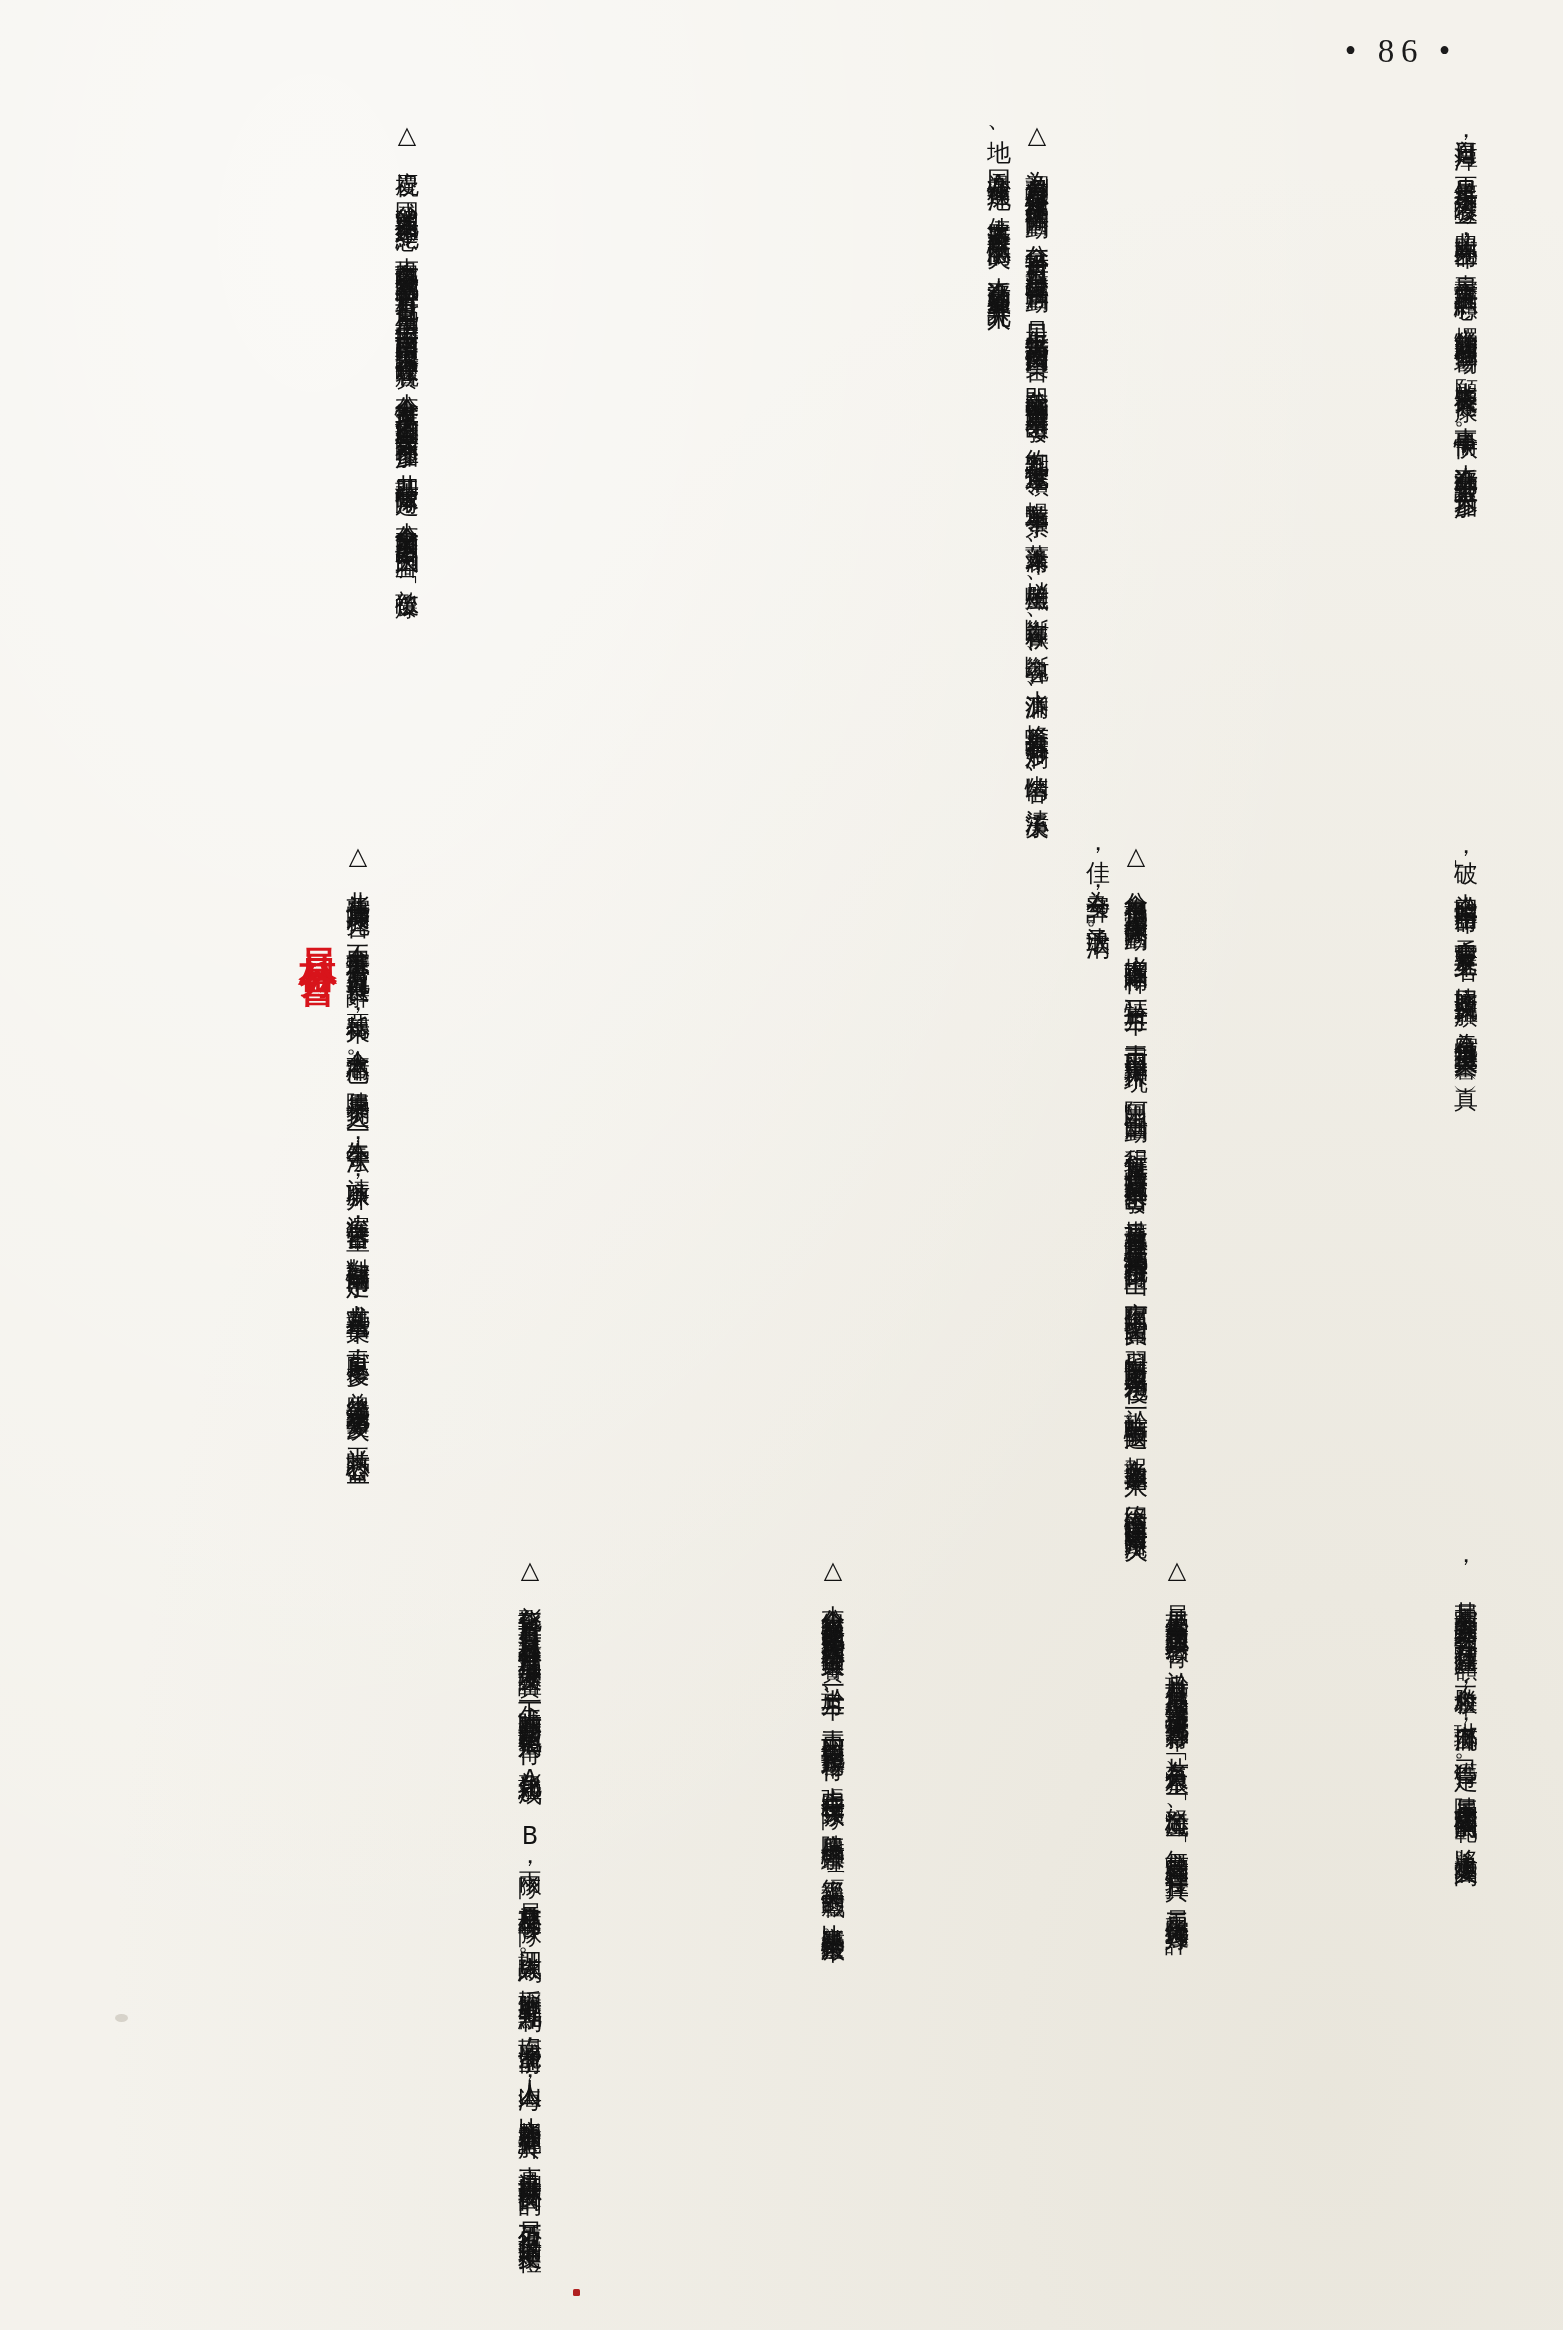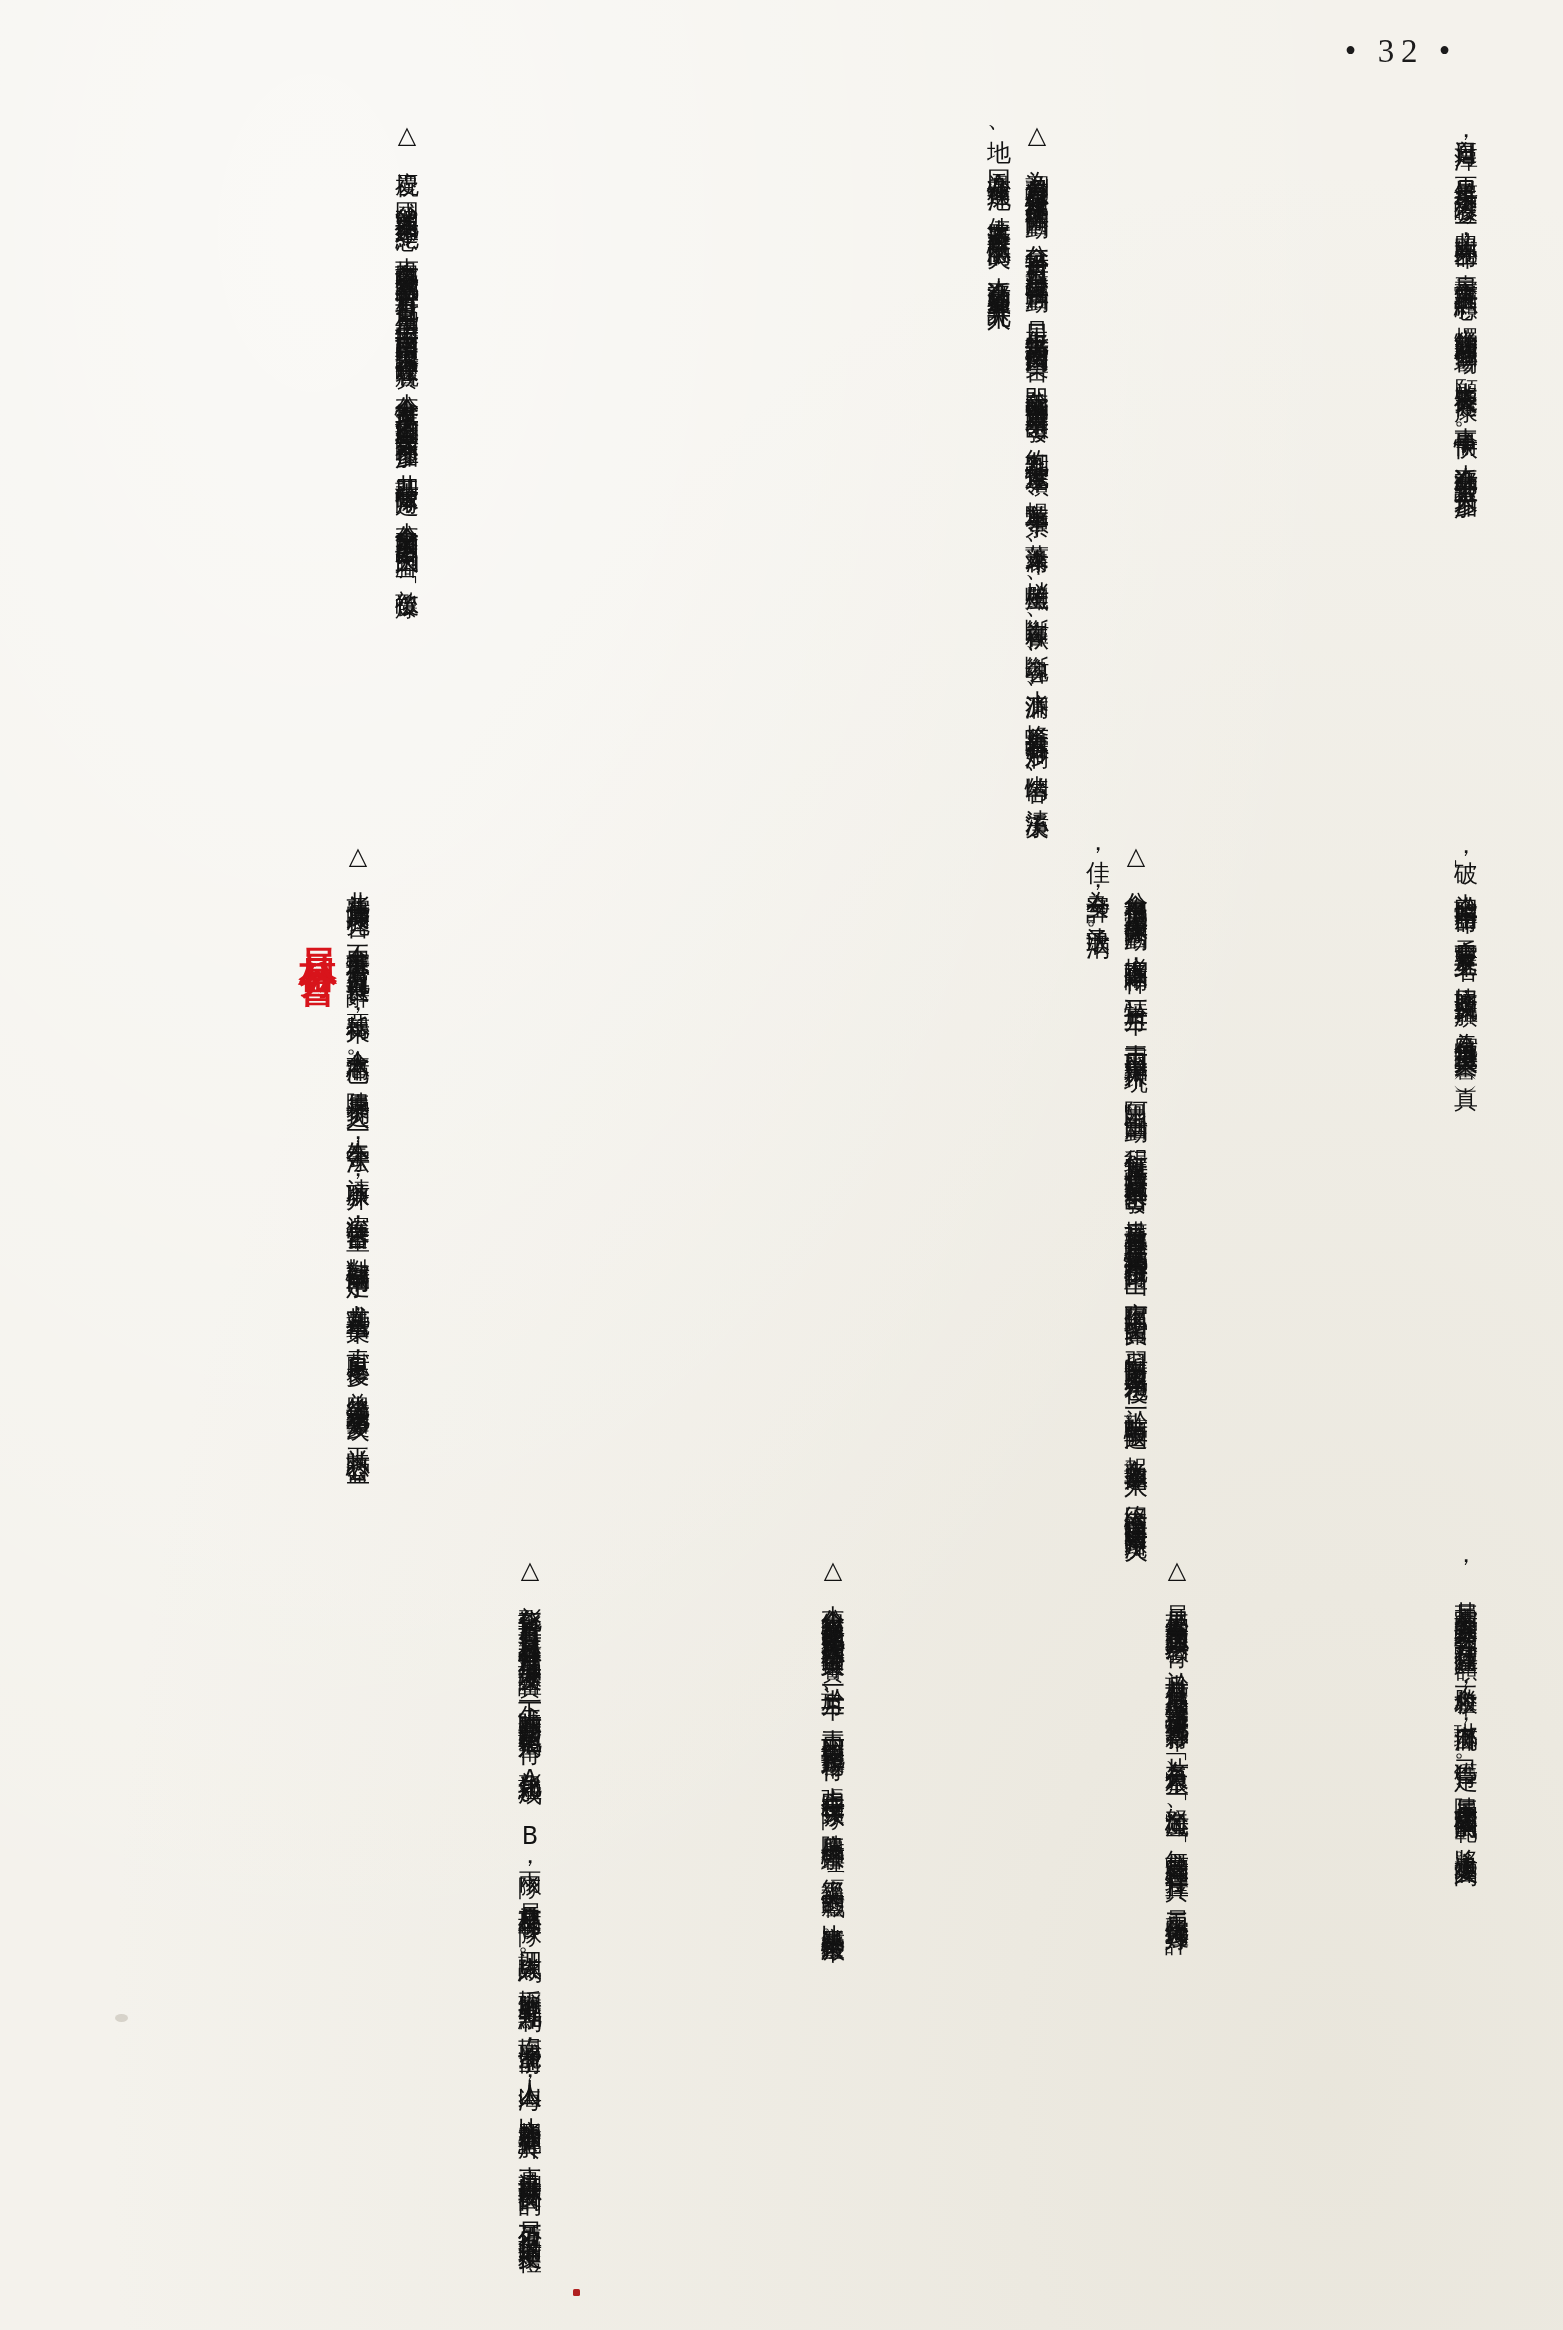--- a/index.html
+++ b/index.html
@@ -74,21 +74,21 @@
     border-radius: 50%;
     opacity: .5;
   }
 </style>
 </head>
 <body>
 
 <div class="page">
   <div class="paper-tint"></div>
 
-  <div class="page-number">• 32 •</div>
+  <div class="page-number">• 86 •</div>
 
   <div class="vcol band1" style="right:79px;  width:639px;">逛日月潭，更是笑場十足引人發噱，一曲照亮妳生命，壽星齊集許下三個心願，燭光餘輝照亮整個會場，願大夥皆天天健康、事事愉快。本次活動共計員工一百人參加。</div>
   <div class="vcol band1" style="right:508px; width:639px;">△為調劑會員身心健康及提倡正當休閒活動，分會特於十一月六日舉辦「草嶺踏青活動」，是日上午七點鐘於南投局門口集合，即分乘兩輛遊覽車向草嶺出發，約九點三十分抵達草嶺，暢遊草嶺十景：蓬萊瀑布、峭壁雄風、斷崖春秋、斷魂谷、水濂洞、蜂巢石青蛙石奇妙洞、幽情谷、清溪小天地、同心瀑布及連珠池，使大夥渡過了難以忘懷的一天，本次活動參加員眷共計九十人。</div>
   <div class="vcol band1" style="right:1138px;width:639px;">△慶祝　國父建黨九十四週年紀念，南投市各界暨名間鄉聯合於十一月廿七日（星期日）上午假南投市南崗國中大操場舉行趣味競賽，本分會女性會友十人由劉理事登美領隊前往參加，共計四十餘隊角逐。本分會參加的項目為「兩人三腳」、「敵後爆</div>
 
   <div class="section-title" style="top:917px; right:1220px;">員林分會</div>
 
   <div class="vcol band2" style="right:79px;  width:409px;">破」，由於全體將士用命，勇奪亞軍及第五名，捧回獎盃及錦旗，為電信隊爭得莫大榮譽。（真）</div>
   <div class="vcol band2" style="right:409px; width:737px;">△分會為提倡員工正當康樂休閒活動，增進團隊精神，特於十一月十二、十三兩日舉辦「神木坑—阿里山」登山活動。行程安排為早上八時於員林局集合出發，搭乘員林客運車直駛信義鄉神木坑後步行阿里山，夜宿阿里山文山賓館。翌日暢遊阿里山風光景色後，於十一時驅車返回。報名人數達四十人。終因適逢山區連日陰雨致路況欠佳，為安全計，決予取消。</div>
   <div class="vcol band2" style="right:1187px;width:655px;">△北斗電信局陳局長兆啓，不幸罹患肝癌於十一月九日與世長辭，惡耗傳來，令人悲痛不已。陳局長平易近人，一生奉公守法，清廉耿介，深獲長官器重，對待部屬情同手足。尤其對電信事業，貢獻更是良多，曾先後榮獲記功嘉獎多次；平時熱心公益</div>

